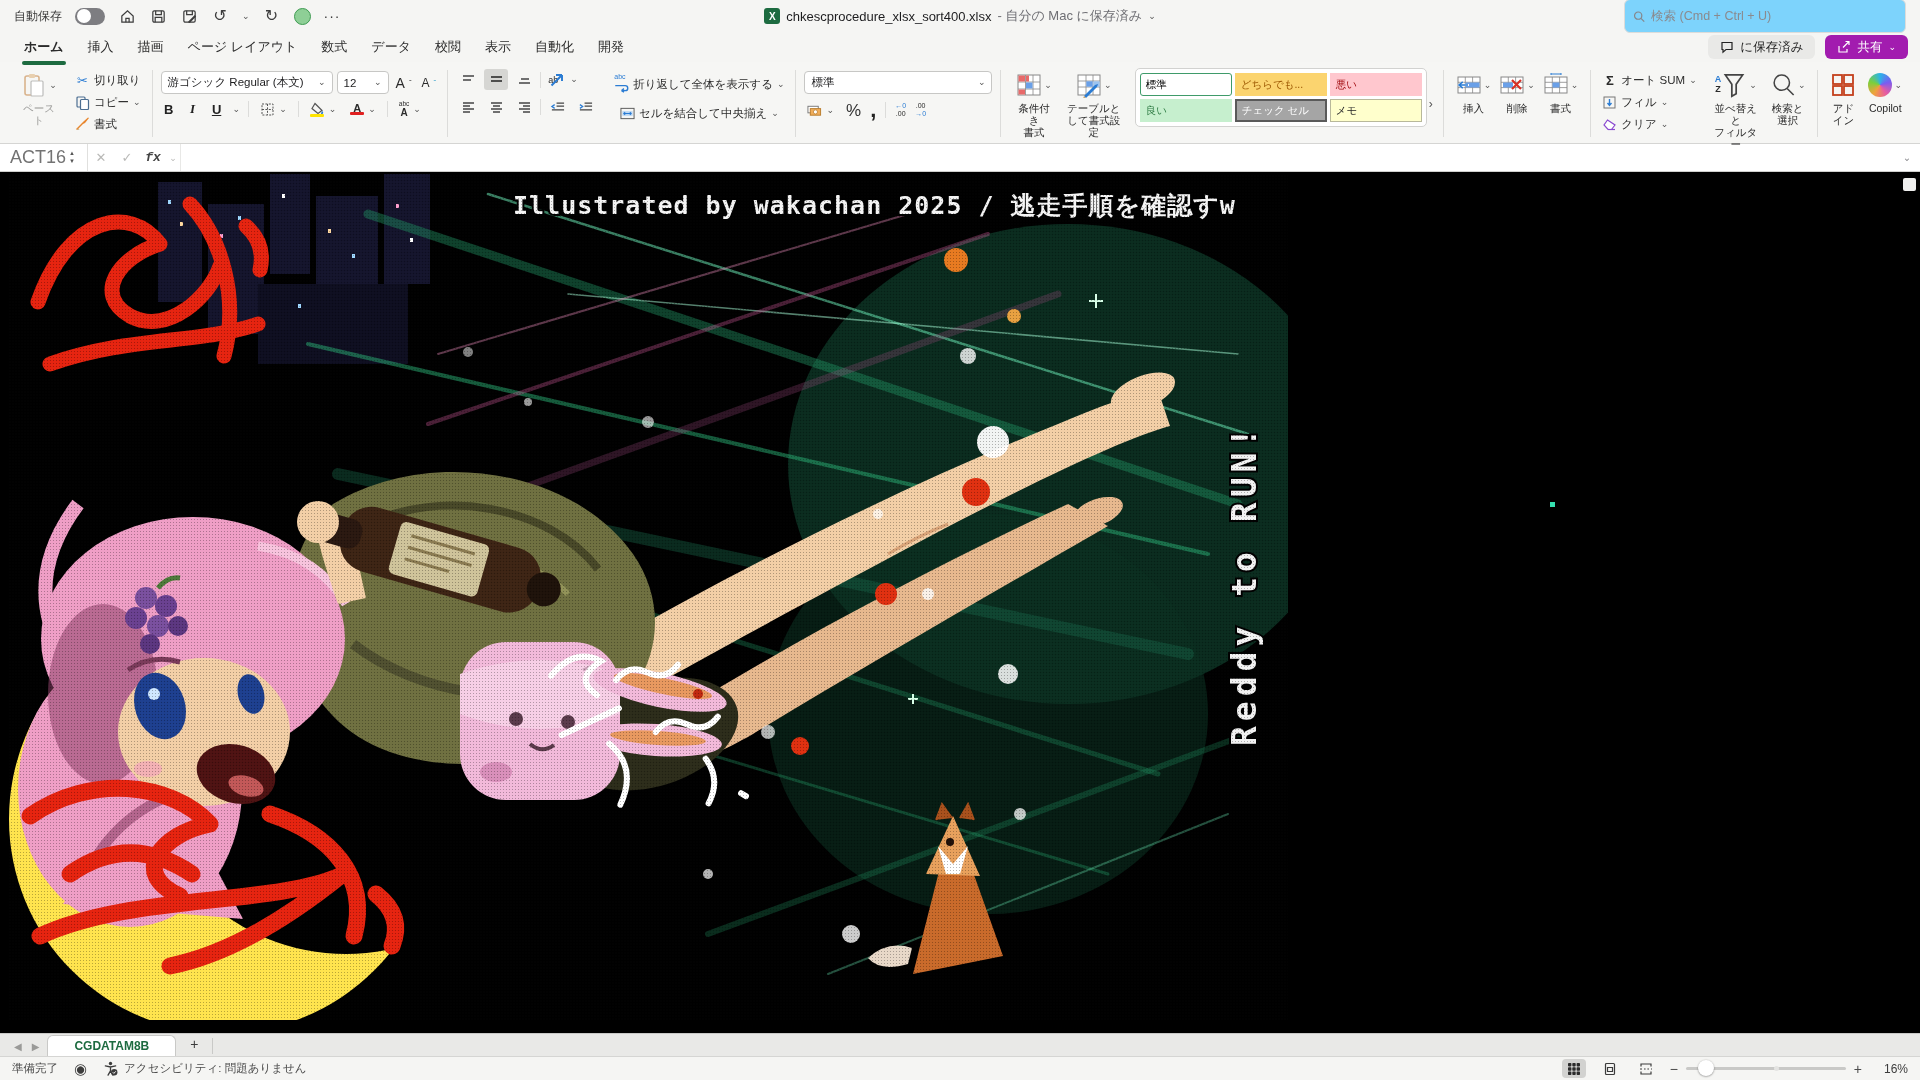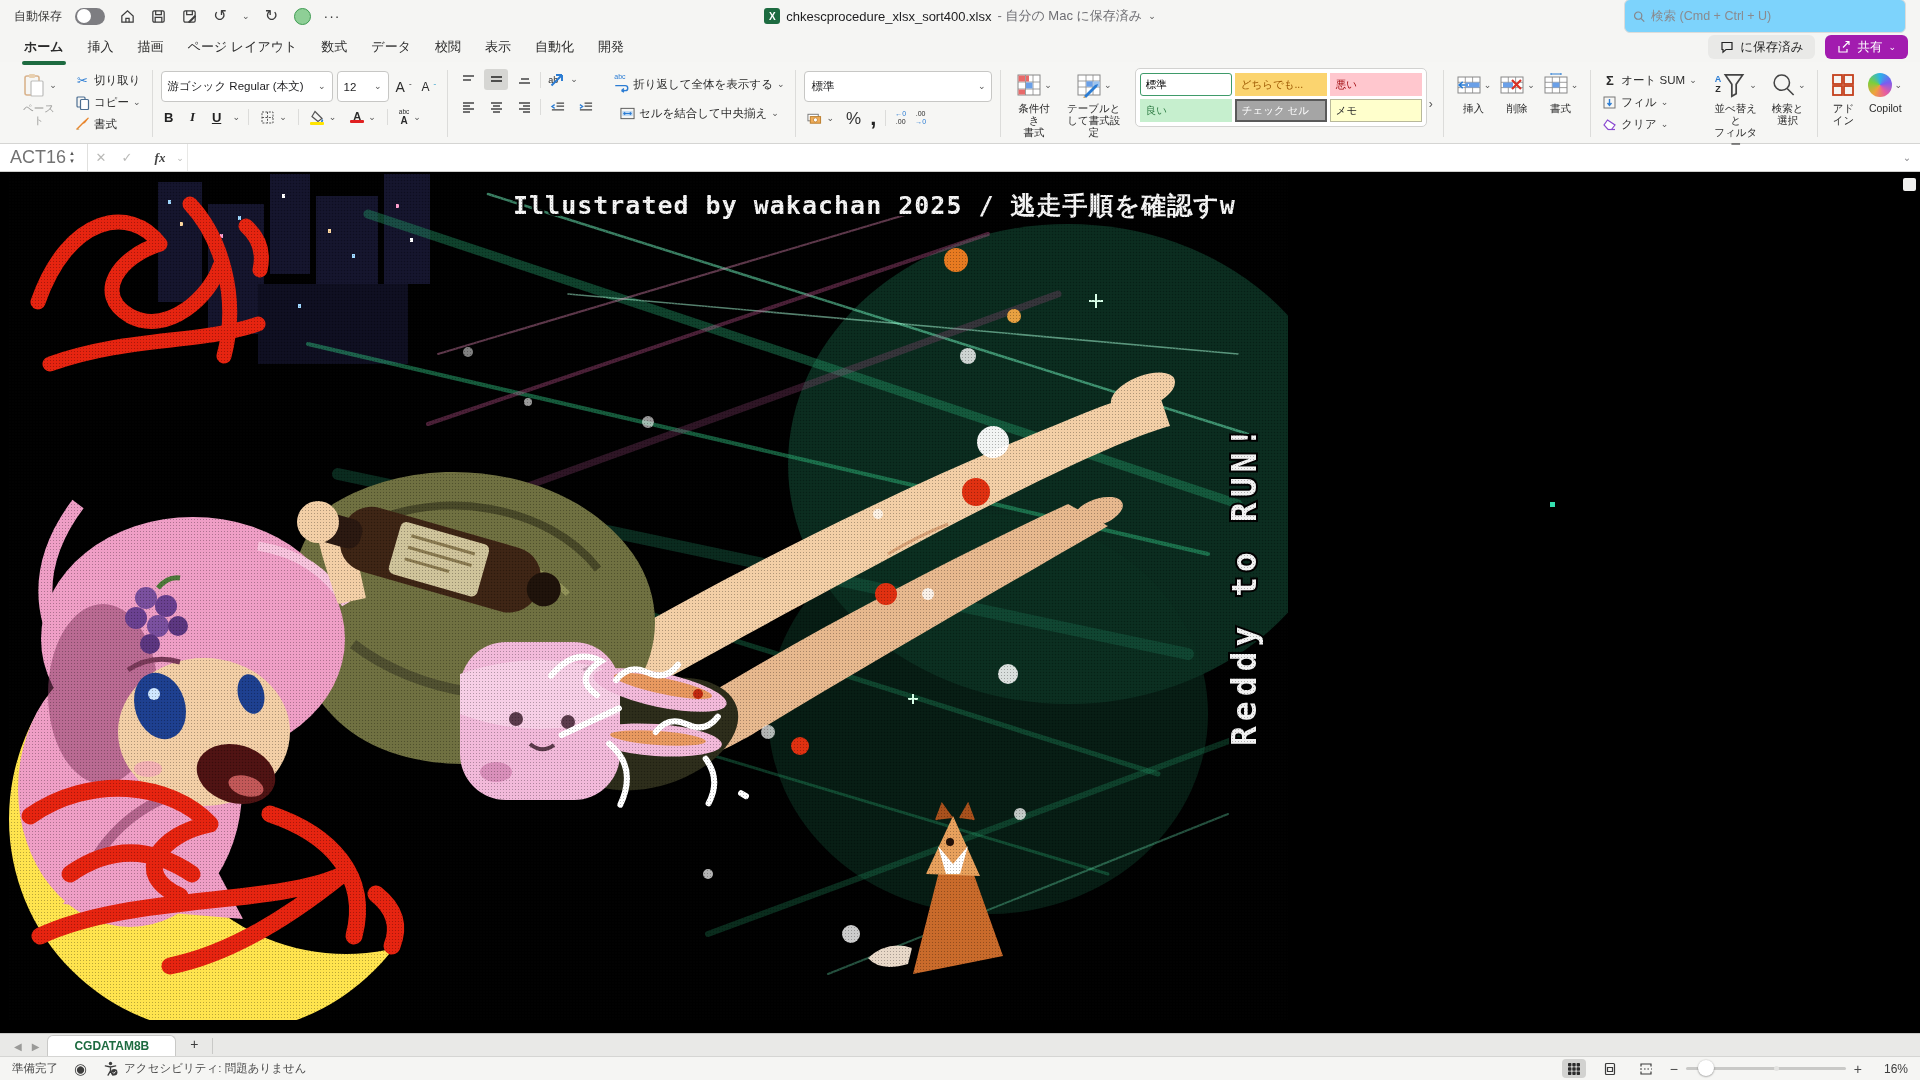--- a/index.html
+++ b/index.html
@@ -49,21 +49,21 @@
   .rsep { width:1px; background:#dcdcda; margin:4px 2px; }
   .col { display:flex; flex-direction:column; gap:3px; }
   .row { display:flex; align-items:center; gap:4px; }
   .smallbtn { display:flex; align-items:center; gap:4px; font-size:11.5px; color:#2b2b2b; padding:2px 3px; border-radius:3px; white-space:nowrap; }
   .smallbtn svg, .smallbtn .glyph { width:15px; height:15px; flex:0 0 auto; }
   .glyph { display:inline-flex; align-items:center; justify-content:center; font-size:13px; line-height:1; }
   .bigbtn { display:flex; flex-direction:column; align-items:center; font-size:10.5px; color:#2b2b2b;
             padding:2px 4px; gap:2px; text-align:center; line-height:1.15; }
   .bigbtn .ic { height:30px; display:flex; align-items:center; gap:2px; }
   .bigbtn svg { width:26px; height:26px; }
-  .dd { background:#fff; border:1px solid #c7c7c5; border-radius:4px; height:31px; display:flex;
+  .dd { background:#fff; border:1px solid #c7c7c5; border-radius:4px; height:23px; display:flex;
         align-items:center; padding:0 6px; font-size:11.5px; color:#1d1d1f; gap:6px; }
   .dd .chev { margin-left:auto; }
   .fmt-letter { font-weight:bold; font-size:13px; width:16px; text-align:center; }
   .u { text-decoration:underline; }
   .i { font-style:italic; font-family:"Liberation Serif",serif; }
   .colorbar { display:inline-block; width:14px; height:3px; border-radius:1px; margin-top:-2px; }
   .alignbtn { width:24px; height:21px; border-radius:3px; display:flex; align-items:center; justify-content:center; }
   .alignbtn.sel { background:#d6d6d3; }
   .alignbtn svg { width:15px; height:13px; }
   .stylegallery { background:#fff; border:1px solid #d2d2d0; border-radius:5px; padding:4px;
@@ -78,21 +78,21 @@
   .gal-more { align-self:center; font-size:12px; color:#555; padding:0 2px; }
   .micro { font-size:7px; line-height:1.1; color:#2b2b2b; text-align:center; }
   .micro .b { color:#2b7cd3; }
 
   
   .formulabar { height:28px; background:#fff; border-bottom:1px solid #cfcfcd; display:flex; align-items:stretch; flex:0 0 auto; }
   .namebox { width:88px; display:flex; align-items:center; padding:0 2px 0 10px; border-right:1px solid #e0e0de; }
   .namebox input { width:56px; border:none; outline:none; font-size:18px; color:#737373; background:transparent; }
   .spinner { display:flex; flex-direction:column; font-size:6px; color:#555; line-height:1.2; padding:0 3px; }
   .fb-btn { width:26px; display:flex; align-items:center; justify-content:center; color:#b9b9b7; font-size:13px; }
-  .fb-fx { color:#444; font-family:Liberation Serif, serif; font-style:italic; font-weight:bold; font-size:13px;margin-left:7px; }
+  .fb-fx { color:#444; font-family:Liberation Mono, monospace; font-style:italic; font-weight:bold; font-size:13px; }
   .fb-input { flex:1; border-left:1px solid #e8e8e6; display:flex; align-items:center; }
   .fb-input input { width:100%; border:none; outline:none; font-size:12px; padding:0 8px; }
   .fb-collapse { width:26px; display:flex; align-items:center; justify-content:center; color:#8a8a8e; font-size:10px; }
 
   
   .gridarea { flex:1 1 auto; position:relative; background:#000; overflow:hidden; }
   .artwork { position:absolute; left:8px; top:2px; width:1280px; height:846px; }
   .cursor-cell { position:absolute; left:1550px; top:330px; width:5px; height:5px; background:#35e0b0; }
   .vscroll-stub { position:absolute; right:4px; top:6px; width:13px; height:13px; background:#efefee; border-radius:2px; }
 

